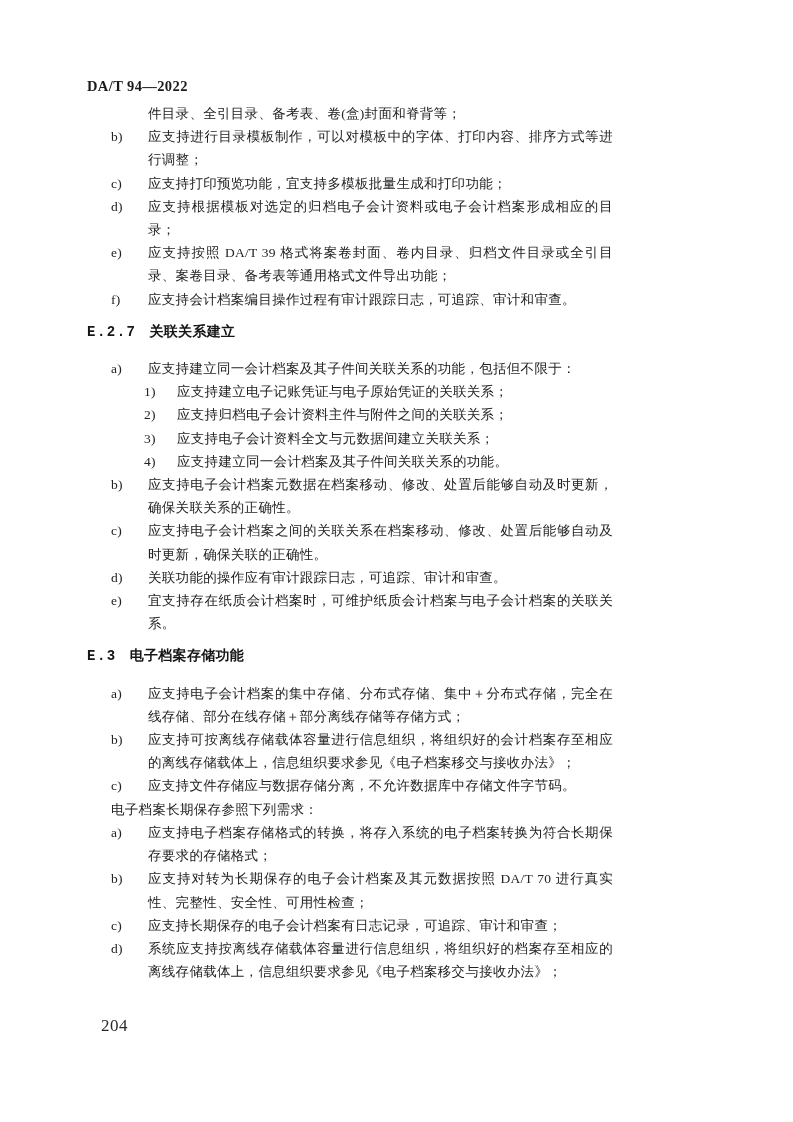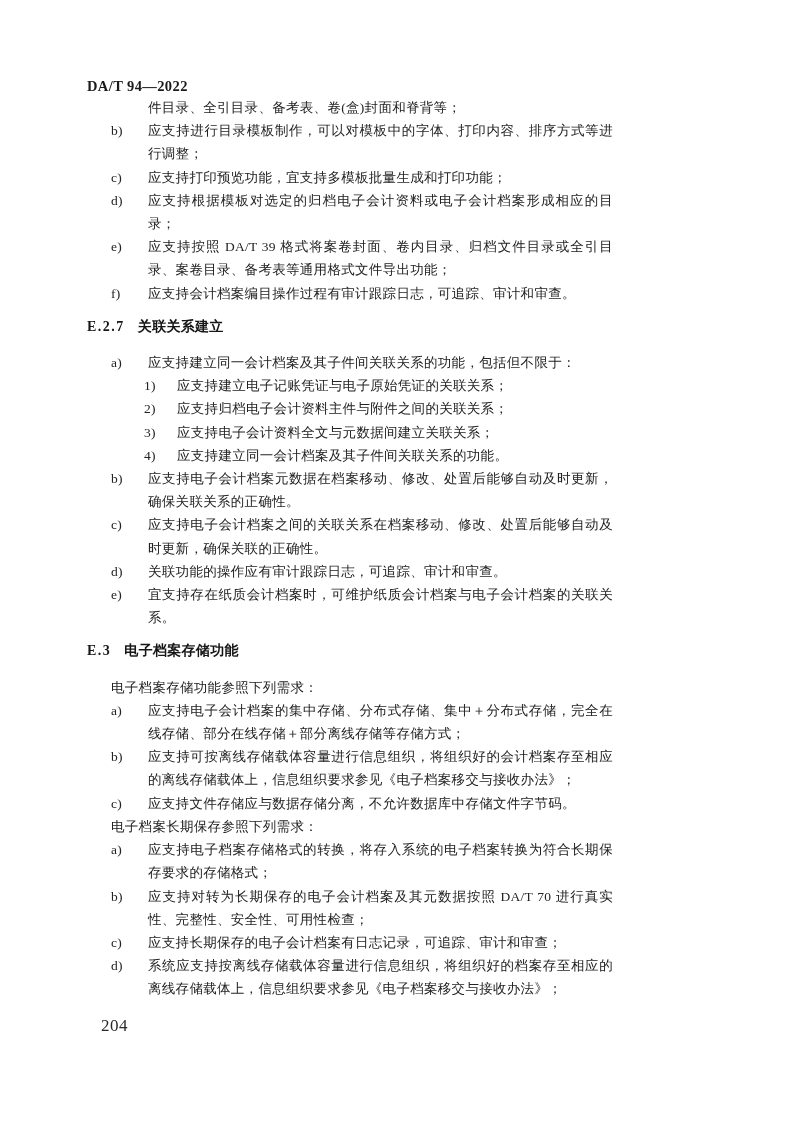--- a/index.html
+++ b/index.html
@@ -20,21 +20,21 @@
   }
 
   .doc-header {
     font-weight: bold;
     font-size: 14.5px;
     line-height: 20px;
     color: #1a1a1a;
     letter-spacing: 0.4px;
   }
 
-  .doc-body { margin-top: 0; }
+  .doc-body { margin-top: 6px; }
 
   .doc-body > div { line-height: 23.2px; }
 
   
   .carry {
     margin-left: 61px;
     text-align: justify;
   }
 
   
@@ -60,21 +60,21 @@
   
   .item.sub {
     margin-left: 57px;
   }
   .item.sub .marker {
     width: 33px;
   }
 
   
   .heading {
-    font-family: Liberation Serif, serif;
+    font-family: Liberation Mono, monospace;
     font-weight: bold;
     font-size: 14px;
     color: #161616;
     margin-top: 10px;
     margin-bottom: 13px;
     line-height: 23.2px;
   }
   .heading .h-num {
     letter-spacing: 1.5px;
     margin-right: 13px;
@@ -148,21 +148,20 @@
       </div>
       <div class="item">
         <span class="marker">d)</span>
         <span class="text">关联功能的操作应有审计跟踪日志，可追踪、审计和审查。</span>
       </div>
       <div class="item">
         <span class="marker">e)</span>
         <span class="text">宜支持存在纸质会计档案时，可维护纸质会计档案与电子会计档案的关联关系。</span>
       </div>
       <div class="heading"><span class="h-num">E.3</span><span class="h-title">电子档案存储功能</span></div>
-      <div class="para">电子档案存储功能参照下列需求：</div>
       <div class="item">
         <span class="marker">a)</span>
         <span class="text">应支持电子会计档案的集中存储、分布式存储、集中＋分布式存储，完全在线存储、部分在线存储＋部分离线存储等存储方式；</span>
       </div>
       <div class="item">
         <span class="marker">b)</span>
         <span class="text">应支持可按离线存储载体容量进行信息组织，将组织好的会计档案存至相应的离线存储载体上，信息组织要求参见《电子档案移交与接收办法》；</span>
       </div>
       <div class="item">
         <span class="marker">c)</span>

